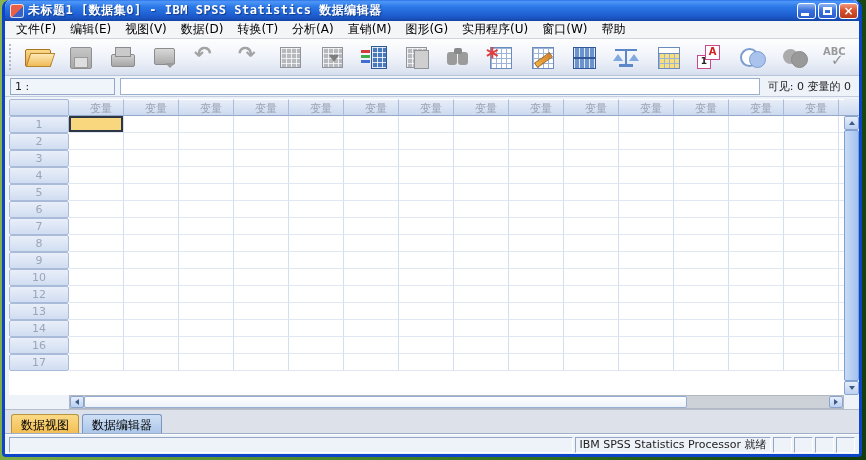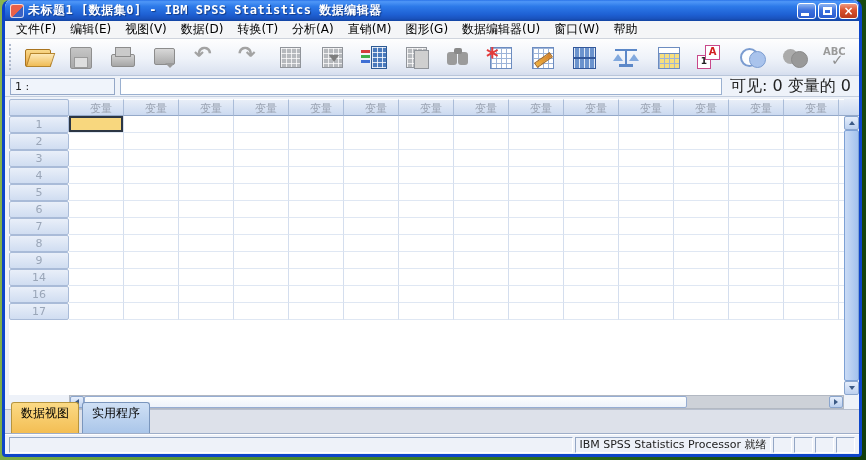--- a/index.html
+++ b/index.html
@@ -128,21 +128,21 @@
   .i-spell-check-icon::after { content:"\2713"; position:absolute; left:9px; top:6px;
     color:#8f8f8f; font-size:15px; font-weight:bold; }
 
   
   .cellref { height:21px; flex:0 0 21px; display:flex; align-items:center;
     background:#eef2f9; border-bottom:1px solid #c3cddd; padding:1px 4px 1px 5px; }
   .refbox { width:105px; height:17px; background:#f0f4fb; border:1px solid #94a7c7;
     font-size:11px; color:#222; padding:1px 4px; margin-right:5px; }
   .cell-editor { flex:1; height:17px; border:1px solid #9ab0d0; background:#fff;
     font-size:11px; padding:0 3px; outline:none; }
-  .visinfo { font-size:16px; color:#222; padding:0 4px 0 8px; white-space:nowrap; }
+  .visinfo { font-size:11px; color:#222; padding:0 4px 0 8px; white-space:nowrap; }
 
   
   .data-region { flex:1; display:flex; background:#eef2f9; padding:2px 0 0 4px; overflow:hidden; }
   .grid-left { flex:1; min-width:0; display:flex; flex-direction:column; overflow:hidden; }
   .header-row { height:17px; flex:0 0 17px; display:flex; overflow:hidden; }
   .corner-cell { flex:0 0 60px; background:linear-gradient(180deg,#e8eef8,#ccdaf0);
     border:1px solid #a5b8d5; border-radius:2px 2px 0 0; }
   .hcell { flex:0 0 55px; background:linear-gradient(180deg,#e8eef8,#ccdaf0);
     border-top:1px solid #fff; border-right:1px solid #aabcd8; border-bottom:1px solid #94a9c9;
     color:#9aa3b2; font-size:11px; text-align:right; padding:1px 11px 0 0; }
@@ -175,21 +175,21 @@
   .hspacer { flex:0 0 60px; }
   .hbar { flex:1; display:flex; background:#cdd1d8; border:1px solid #b2b8c2; }
   .hbtn { width:14px; flex:0 0 14px; display:flex; align-items:center; justify-content:center;
     background:linear-gradient(180deg,#e6eefb,#bcd0ef); border:1px solid #8aa5cd; border-radius:2px; }
   .hthumb { flex:0 0 78%; background:linear-gradient(180deg,#fdfefe,#eef3fa); border:1px solid #96add2; border-radius:2px; }
   .corner-sp { flex:0 0 15px; }
 
   
   .tabband { height:25px; flex:0 0 25px; background:#dde1ea; border-top:1px solid #b7bfce;
     display:flex; align-items:flex-end; padding:0 0 0 6px; }
-  .tab { height:32px; padding:2px 9px 0; font-size:12px; color:#000; margin-right:3px;
+  .tab { height:20px; padding:2px 9px 0; font-size:12px; color:#000; margin-right:3px;
     border:1px solid #7a96bd; border-bottom:none; border-radius:3px 3px 0 0;
     background:linear-gradient(180deg,#cfe0f5,#a9c5e9); white-space:nowrap; }
   .tab.active { background:linear-gradient(180deg,#fbda85,#f3bd52); border-color:#b6953e; }
 
   
   .statusbar { height:20px; flex:0 0 20px; background:#eef2f9; border-top:1px solid #fff;
     box-shadow:0 -1px 0 #9eaec9; display:flex; align-items:center; padding:0 3px; }
   .spanel { height:16px; border:1px solid; border-color:#93a6c4 #fff #fff #93a6c4; margin:0 1px;
     font-size:11px; color:#222; display:flex; align-items:center; justify-content:center; white-space:nowrap; }
   .spanel.main { flex:1; }
@@ -219,21 +219,21 @@
 
   <div class="menubar">
       <div class="menu-item">文件(F)</div>
       <div class="menu-item">编辑(E)</div>
       <div class="menu-item">视图(V)</div>
       <div class="menu-item">数据(D)</div>
       <div class="menu-item">转换(T)</div>
       <div class="menu-item">分析(A)</div>
       <div class="menu-item">直销(M)</div>
       <div class="menu-item">图形(G)</div>
-      <div class="menu-item">数据编辑器(U)</div>
+      <div class="menu-item">实用程序(U)</div>
       <div class="menu-item">窗口(W)</div>
       <div class="menu-item">帮助</div>
     </div>
 
   <div class="toolbar">
     <div class="grip"></div>
   <div class="tbtn">
         <span class="ticon i-open-folder-icon"></span>
       </div>
       <div class="tbtn disabled">
@@ -478,20 +478,74 @@
             <div class="gcell"></div>
             <div class="gcell"></div>
             <div class="gcell"></div>
             <div class="gcell"></div>
             <div class="gcell"></div>
             <div class="gcell"></div>
             <div class="gcell"></div>
             <div class="gcell"></div>
           </div>
           <div class="grow">
+            <div class="rhead">10</div>
+            <div class="gcell"></div>
+            <div class="gcell"></div>
+            <div class="gcell"></div>
+            <div class="gcell"></div>
+            <div class="gcell"></div>
+            <div class="gcell"></div>
+            <div class="gcell"></div>
+            <div class="gcell"></div>
+            <div class="gcell"></div>
+            <div class="gcell"></div>
+            <div class="gcell"></div>
+            <div class="gcell"></div>
+            <div class="gcell"></div>
+            <div class="gcell"></div>
+            <div class="gcell"></div>
+          </div>
+          <div class="grow">
+            <div class="rhead">12</div>
+            <div class="gcell"></div>
+            <div class="gcell"></div>
+            <div class="gcell"></div>
+            <div class="gcell"></div>
+            <div class="gcell"></div>
+            <div class="gcell"></div>
+            <div class="gcell"></div>
+            <div class="gcell"></div>
+            <div class="gcell"></div>
+            <div class="gcell"></div>
+            <div class="gcell"></div>
+            <div class="gcell"></div>
+            <div class="gcell"></div>
+            <div class="gcell"></div>
+            <div class="gcell"></div>
+          </div>
+          <div class="grow">
+            <div class="rhead">13</div>
+            <div class="gcell"></div>
+            <div class="gcell"></div>
+            <div class="gcell"></div>
+            <div class="gcell"></div>
+            <div class="gcell"></div>
+            <div class="gcell"></div>
+            <div class="gcell"></div>
+            <div class="gcell"></div>
+            <div class="gcell"></div>
+            <div class="gcell"></div>
+            <div class="gcell"></div>
+            <div class="gcell"></div>
+            <div class="gcell"></div>
+            <div class="gcell"></div>
+            <div class="gcell"></div>
+          </div>
+          <div class="grow">
             <div class="rhead">14</div>
             <div class="gcell"></div>
             <div class="gcell"></div>
             <div class="gcell"></div>
             <div class="gcell"></div>
             <div class="gcell"></div>
             <div class="gcell"></div>
             <div class="gcell"></div>
             <div class="gcell"></div>
             <div class="gcell"></div>
@@ -562,21 +616,21 @@
       <div style="flex:1"></div>
       <div class="hbtn">
           <div class="arr-right"></div>
         </div>
     </div>
     <div class="corner-sp"></div>
   </div>
 
   <div class="tabband">
       <div class="tab active">数据视图</div>
-      <div class="tab">实用程序</div>
+      <div class="tab">数据编辑器</div>
     </div>
 
   <div class="statusbar">
     <div class="spanel main"></div>
     <div class="spanel msg">IBM SPSS Statistics Processor 就绪</div>
   <div class="spanel tiny"></div>
       <div class="spanel tiny"></div>
       <div class="spanel tiny"></div>
       <div class="spanel tiny"></div>
     </div>

